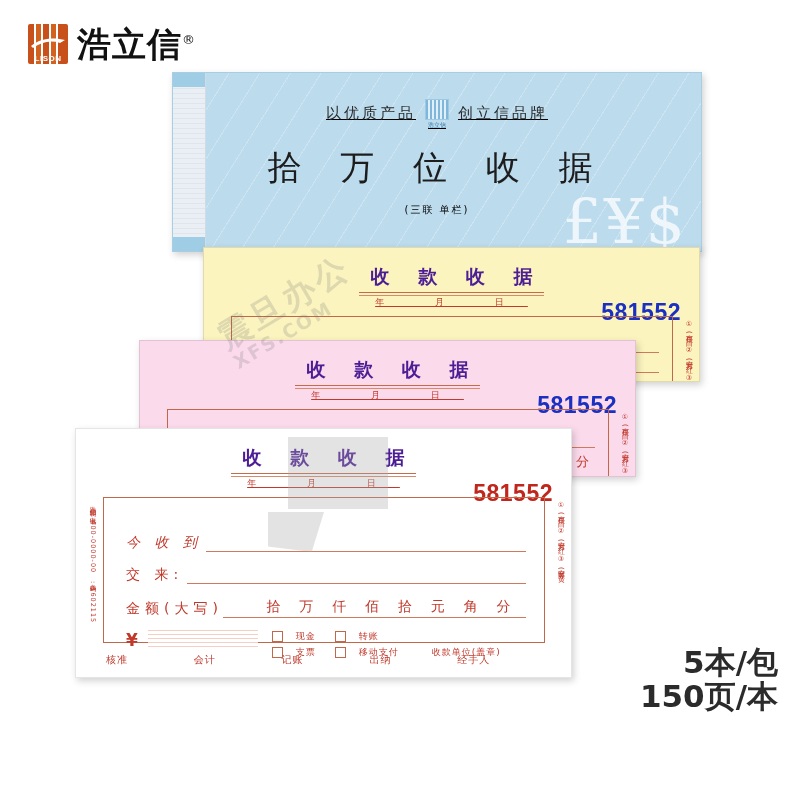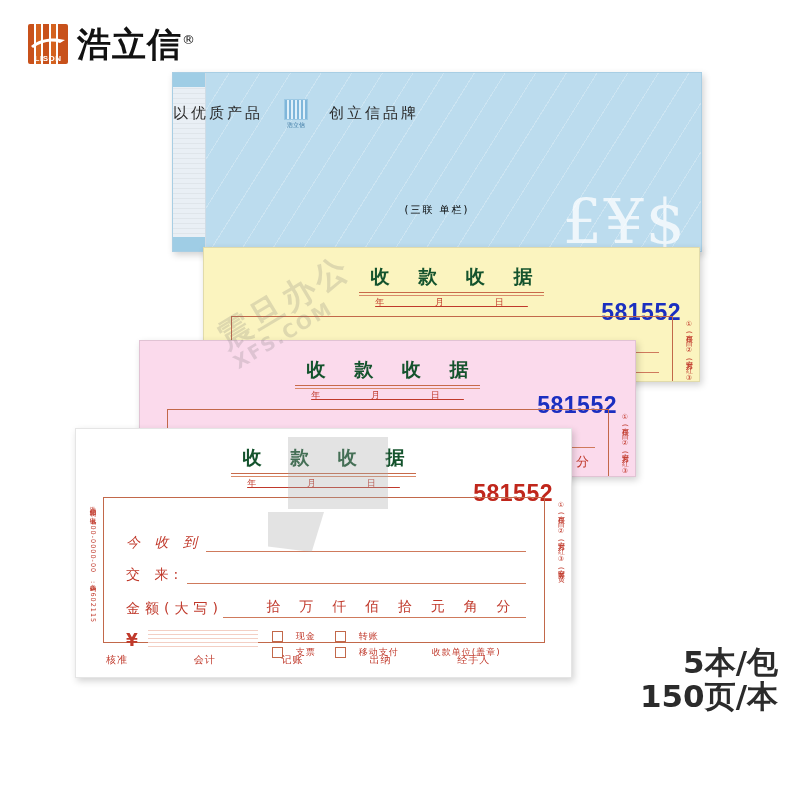--- a/index.html
+++ b/index.html
@@ -36,21 +36,21 @@
      border:1px solid #a8cee4;}
   #cover .diag{position:absolute;inset:0;opacity:.45;
      background:repeating-linear-gradient(-58deg,rgba(255,255,255,.55) 0 1px,rgba(255,255,255,0) 1px 26px);}
   #cover .spine{position:absolute;left:0;top:0;bottom:0;width:32px;background:#e9eff5;
      border-right:1px solid #cfdce6;
      background-image:repeating-linear-gradient(180deg,rgba(0,0,0,.045) 0 1px,rgba(0,0,0,0) 1px 5px);}
   #cover .spine:before,#cover .spine:after{content:"";position:absolute;left:0;right:0;height:14px;background:#9fcde5;}
   #cover .spine:before{top:0;}
   #cover .spine:after{bottom:0;}
   .cover-tag{position:absolute;top:26px;left:0;right:0;display:flex;align-items:center;
-     justify-content:flex-start;gap:20px;}
+     justify-content:center;gap:8px;text-decoration:underline;}
   .cover-tag span{font-size:15px;color:#2b2b2b;letter-spacing:3px;
      font-family:"DejaVu Sans","Liberation Sans",sans-serif;}
   .mini-logo{width:26px;height:28px;position:relative;}
   .mini-logo .bars{width:22px;height:19px;margin:0 auto;border:1px solid #9cc9e4;background:#dff0fa;
      background-image:repeating-linear-gradient(90deg,#7fb6da 0 2px,#dff0fa 2px 4px);}
   .mini-logo .t{font-size:6px;text-align:center;color:#2b6c9a;margin-top:1px;}
   .cover-title{position:absolute;top:72px;left:0;right:0;text-align:center;font-size:34px;
      letter-spacing:14px;color:#1d1d1d;font-family:"DejaVu Sans","Liberation Sans",sans-serif;}
   .cover-sub{position:absolute;top:130px;left:0;right:0;text-align:center;font-size:10px;
      letter-spacing:2px;color:#000000;font-family:"DejaVu Sans","Liberation Sans",sans-serif;}
@@ -58,21 +58,21 @@
      font-family:"DejaVu Serif","Liberation Serif",serif;letter-spacing:2px;line-height:1;}
 
   
   .copy{border:1px solid rgba(0,0,0,.10);}
   #copy-yellow{left:203px;top:247px;width:497px;height:135px;background:#fbf4bf;}
   #copy-pink  {left:139px;top:340px;width:497px;height:137px;background:#fbdaec;}
   #copy-white {left: 75px;top:428px;width:497px;height:250px;background:#ffffff;}
 
   .form{position:absolute;inset:0;overflow:hidden;}
   .f-title{position:absolute;top:16px;left:0;right:0;text-align:center;}
-  .f-title .zh{font-size:19px;letter-spacing:11px;color:#14532d;font-weight:bold;
+  .f-title .zh{font-size:19px;letter-spacing:11px;color:#4c1d95;font-weight:bold;
      font-family:"DejaVu Sans","Liberation Sans",sans-serif;padding-left:11px;}
   .f-title .rule{width:185px;height:0;margin:2px auto 0;border-top:1.5px solid #c86a4a;}
   .f-title .rule2{width:185px;height:0;margin:2px auto 0;border-top:1px solid #d98a6a;}
   .f-date{position:absolute;top:48px;left:0;right:0;text-align:center;font-size:9px;color:#c0392b;
      letter-spacing:24px;font-family:"DejaVu Sans","Liberation Sans",sans-serif;text-decoration:underline;}
   .serial{position:absolute;top:26px;font-size:23px;font-weight:bold;letter-spacing:.5px;
      font-family:"Liberation Sans",sans-serif;margin-top:25px;}
   #copy-yellow .serial{right:18px;color:#1b2fc0;}
   #copy-pink   .serial{right:18px;color:#1b2fc0;}
   #copy-white  .serial{right:18px;color:#c0261b;}
@@ -157,20 +157,21 @@
     <div class="diag"></div>
     <div class="spine"></div>
     <div class="cover-tag">
       <span>以优质产品</span>
       <div class="mini-logo">
         <div class="bars"></div>
         <div class="t">浩立信</div>
       </div>
       <span>创立信品牌</span>
     </div>
+    <div class="cover-title">拾 万 位 收 据</div>
     <div class="cover-sub">(三联 单栏)</div>
     <div class="cover-currency">£¥$</div>
   </div>
 
   <div class="sheet sheet-shadow copy" id="copy-yellow">
     <div class="form">
       <div class="f-title">
         <div class="zh">收 款 收 据</div>
         <div class="rule"></div>
         <div class="rule2"></div>

